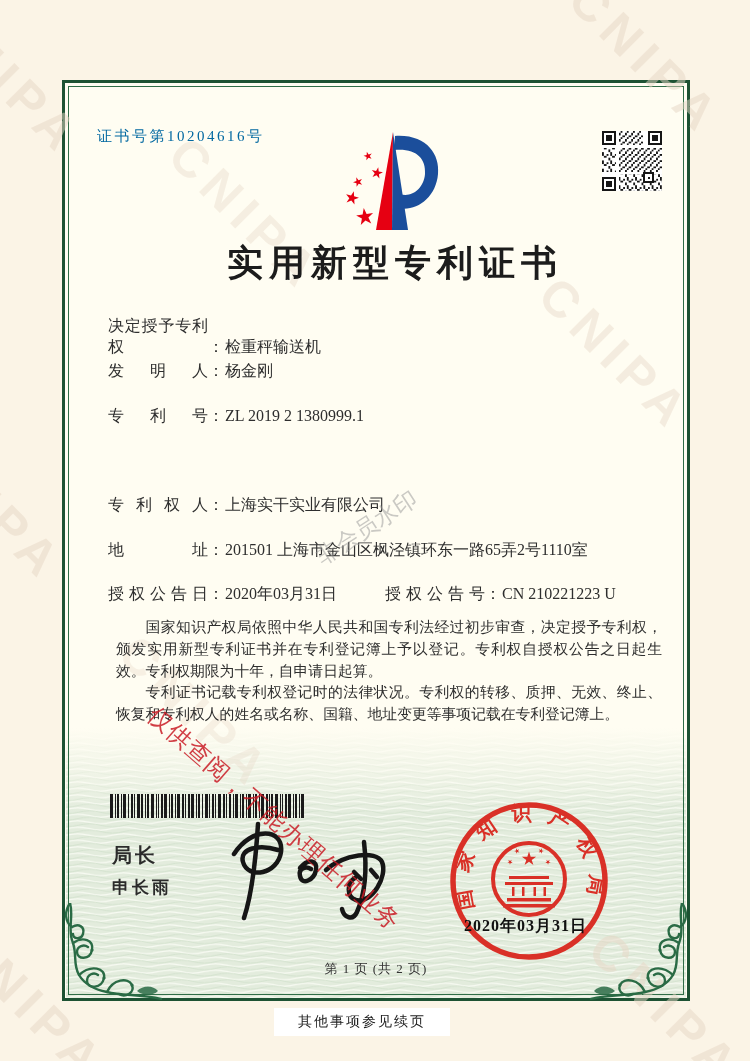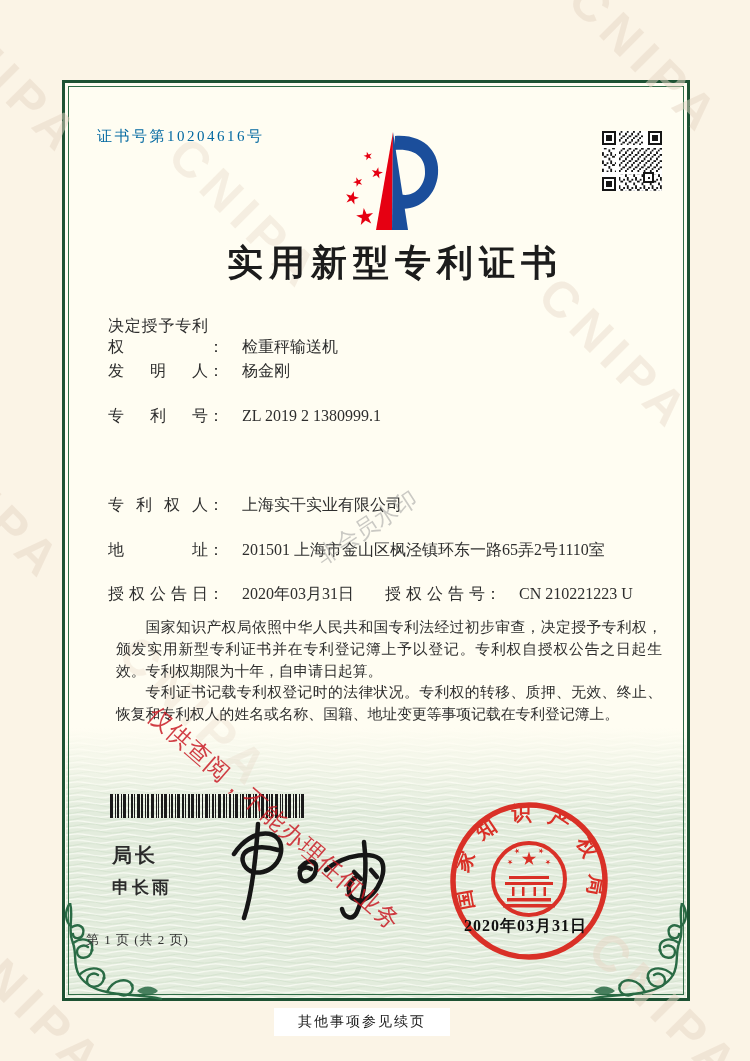--- a/index.html
+++ b/index.html
@@ -23,38 +23,38 @@
   .flourish.right{left:587px;top:903px;transform:scaleX(-1);}
   
   .cert-no{position:absolute;left:97px;top:127px;font-size:15px;letter-spacing:2.5px;color:#0369a1;z-index:5;}
   .logo{position:absolute;left:334px;top:130px;z-index:5;}
   .qr{position:absolute;left:602px;top:131px;z-index:5;}
   .title{position:absolute;left:62px;width:628px;top:239px;text-align:center;font-size:36px;
          font-weight:700;letter-spacing:6px;color:#1c1c1c;z-index:5;margin-left:19px;}
   
   .frow{position:absolute;left:108px;width:562px;font-size:16px;color:#2e2e2e;z-index:5;}
   .flabel{display:inline-block;width:100px;text-align:justify;text-align-last:justify;vertical-align:bottom;}
-  .fval{margin-left:18px;}
+  .fval{margin-left:1px;}
   .pair2{position:absolute;left:277px;top:0;}
   .r0{top:316px}.r1{top:361px}.r2{top:406px}.r3{top:450px}.r4{top:495px}.r5{top:540px}.r6{top:584px}
   
   .paras{position:absolute;left:104px;top:617px;width:546px;font-size:14.8px;line-height:21.8px;
          text-align:justify;z-index:5;color:#2e2e2e;margin-left:12px;}
   .paras p{margin:0;text-indent:2em;}
   
   .barcode{position:absolute;left:108px;top:794px;z-index:5;}
   .director-label{position:absolute;left:112px;top:842px;font-size:20px;font-weight:600;letter-spacing:3px;z-index:5;}
   .director-name{position:absolute;left:112px;top:876px;font-size:17px;font-weight:600;letter-spacing:3px;z-index:5;}
   .signature{position:absolute;left:208px;top:814px;z-index:6;}
   .seal{position:absolute;left:447px;top:799px;z-index:6;opacity:.94;}
   .seal-date{position:absolute;left:464px;top:916px;font-size:16px;font-weight:700;color:#101010;
              letter-spacing:1px;z-index:7;}
   
-  .page-info{position:absolute;left:62px;width:628px;top:931px;font-size:13px;
-             color:#333;z-index:5;letter-spacing:1px;padding-left:24px;}
+  .page-info{position:absolute;left:62px;width:628px;top:960px;text-align:center;font-size:13px;
+             color:#333;z-index:5;letter-spacing:1px;}
   .cont-note{position:absolute;left:50%;top:1008px;transform:translateX(-50%) translateX(-13px);
              background:#ffffff;padding:5px 24px;font-size:14px;letter-spacing:2px;z-index:5;color:#222;}
   
   .wm-red{position:absolute;left:162px;top:700px;font-size:24px;color:rgba(201,28,38,.85);
           transform:rotate(41deg);transform-origin:left top;z-index:8;letter-spacing:1px;white-space:nowrap;pointer-events:none;}
   .wm-gray{position:absolute;left:310px;top:546px;font-size:23px;color:rgba(150,150,150,.5);
            transform:rotate(-33deg);transform-origin:left top;z-index:8;white-space:nowrap;pointer-events:none;}
   .hidden-defs{position:absolute;width:0;height:0;overflow:hidden;}
 </style>
 </head>

